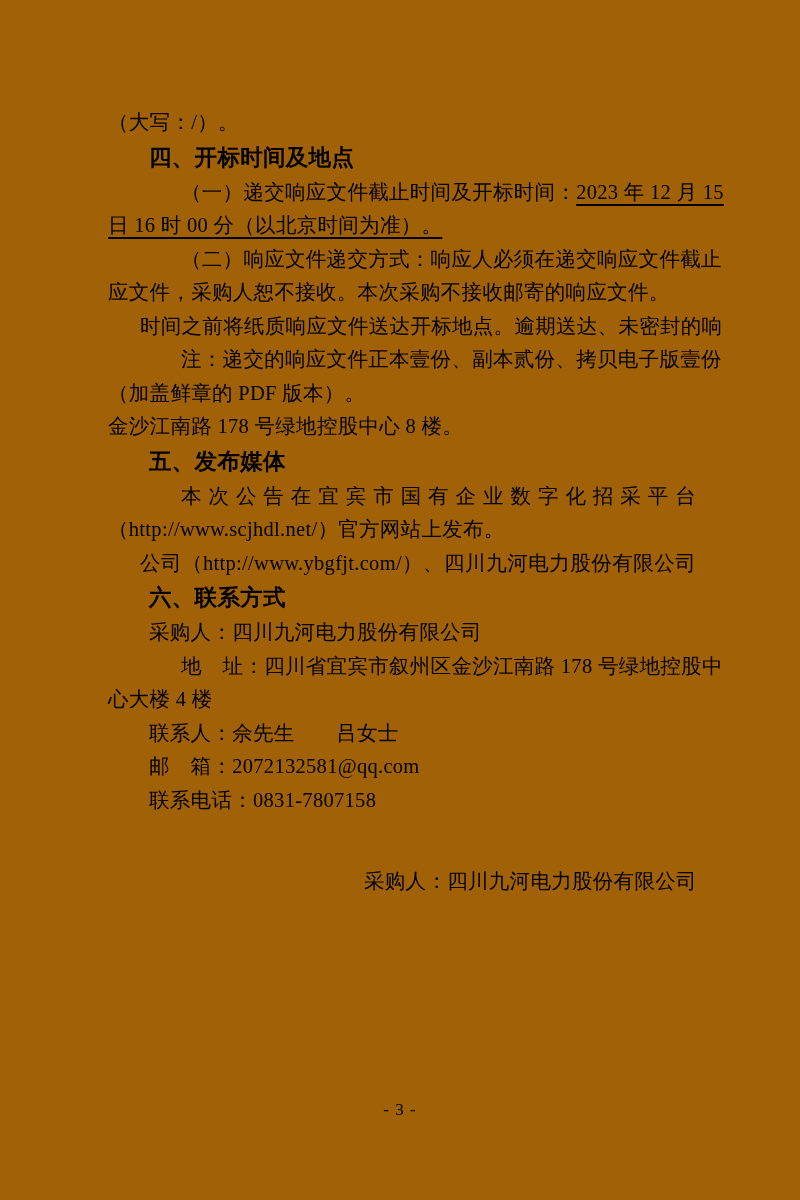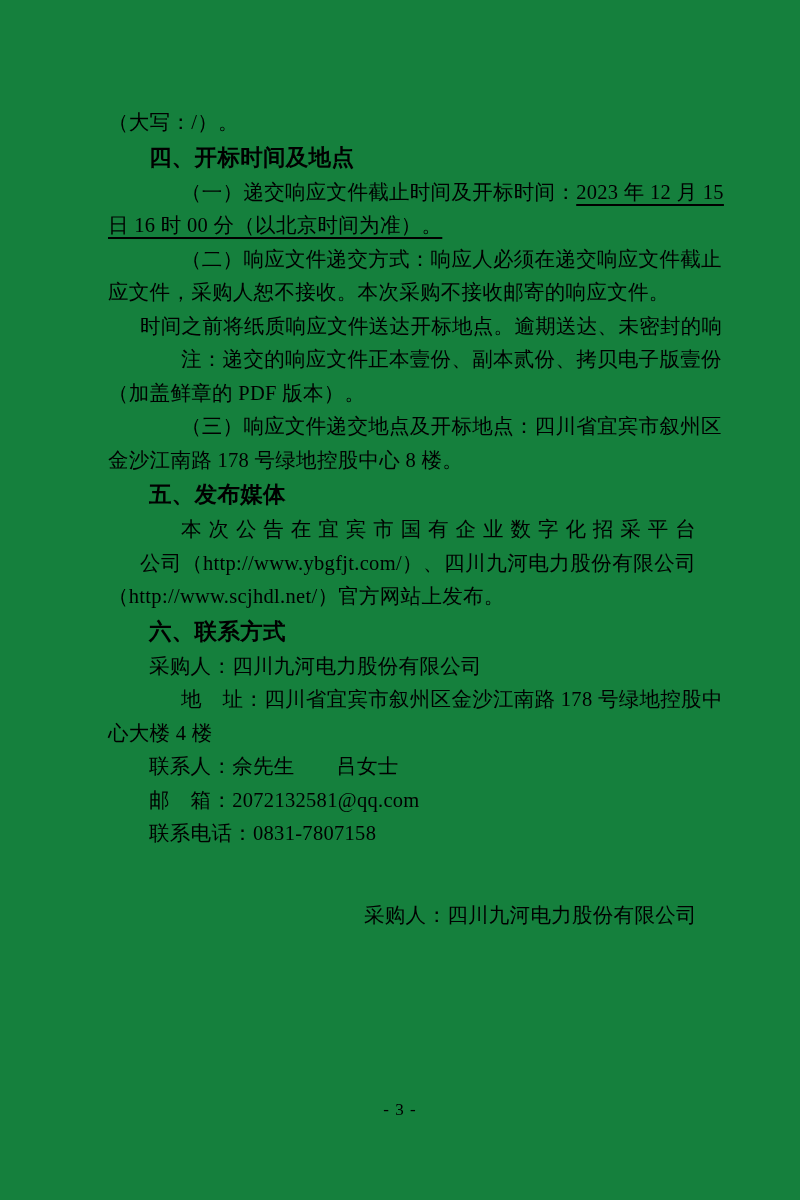--- a/index.html
+++ b/index.html
@@ -4,21 +4,21 @@
 <style>
   html, body {
     margin: 0;
     padding: 0;
     background: #ffffff;
   }
   .page {
     position: relative;
     width: 800px;
     height: 1200px;
-    background: #15803d;
+    background: #a16207;
     color: #000000;
     font-family: "Liberation Serif", "DejaVu Serif", serif;
     overflow: hidden;
   }
   .content {
     position: absolute;
     left: 108px;
     top: 106px;
     width: 588px;
   }
@@ -78,28 +78,27 @@
     <div class="line j indent"><span>（一）递交响应文件截止时间及开标时间：</span><span class="u">2023 年 12 月 15</span></div>
     <div class="line"><span class="u">日 16 时 00 分（以北京时间为准）。</span></div>
 
     <div class="line j indent">（二）响应文件递交方式：响应人必须在递交响应文件截止</div>
     <div class="line">应文件，采购人恕不接收。本次采购不接收邮寄的响应文件。</div>
     <div class="line j">时间之前将纸质响应文件送达开标地点。逾期送达、未密封的响</div>
 
     <div class="line j indent">注：递交的响应文件正本壹份、副本贰份、拷贝电子版壹份</div>
     <div class="line">（加盖鲜章的 PDF 版本）。</div>
 
-    <div class="line j indent">（三）响应文件递交地点及开标地点：四川省宜宾市叙州区</div>
     <div class="line">金沙江南路 178 号绿地控股中心 8 楼。</div>
 
     <div class="line heading">五、发布媒体</div>
 
     <div class="line j indent">本次公告在宜宾市国有企业数字化招采平台</div>
+    <div class="line">（http://www.scjhdl.net/）官方网站上发布。</div>
     <div class="line j">公司（http://www.ybgfjt.com/）、四川九河电力股份有限公司</div>
-    <div class="line">（http://www.scjhdl.net/）官方网站上发布。</div>
 
     <div class="line heading">六、联系方式</div>
 
     <div class="line indent">采购人：四川九河电力股份有限公司</div>
     <div class="line j indent">地　址：四川省宜宾市叙州区金沙江南路 178 号绿地控股中</div>
     <div class="line">心大楼 4 楼</div>
     <div class="line indent">联系人：佘先生　　吕女士</div>
     <div class="line indent">邮　箱：2072132581@qq.com</div>
     <div class="line indent">联系电话：0831-7807158</div>
 

